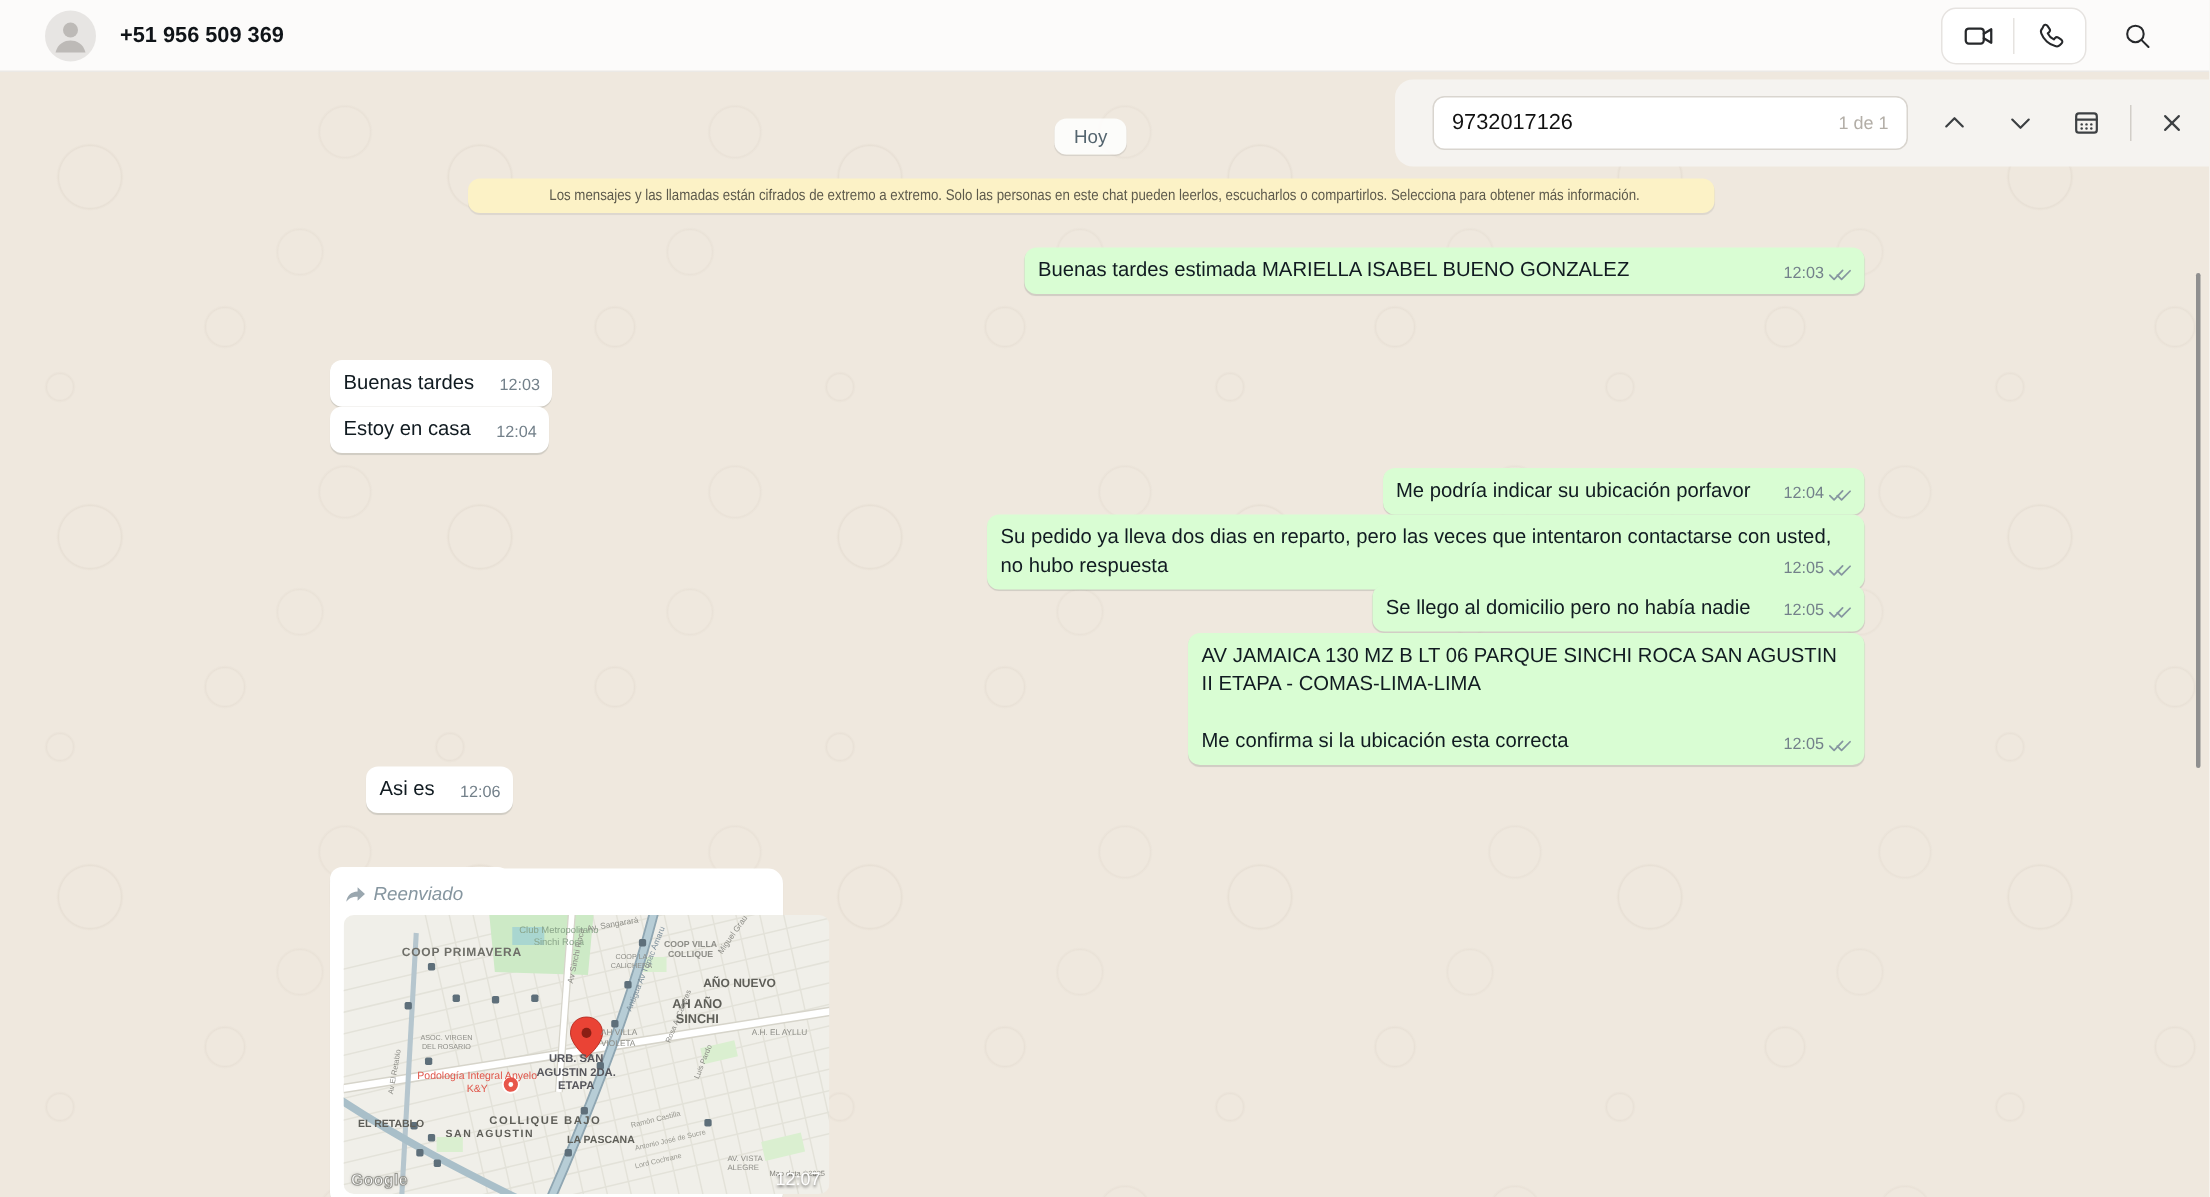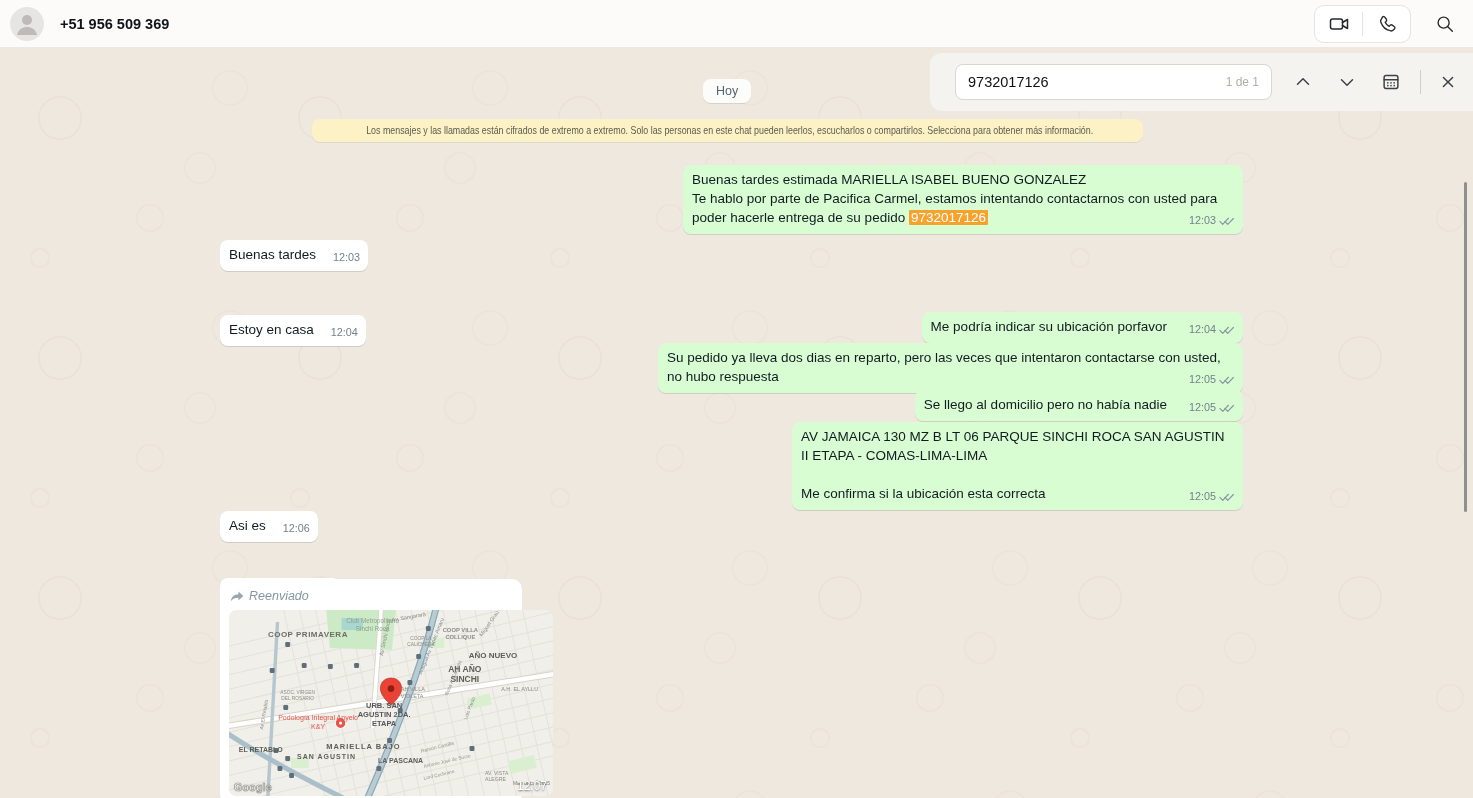--- a/index.html
+++ b/index.html
@@ -2,21 +2,21 @@
 <html><head>
 <meta charset="utf-8">
 <style>
   * { box-sizing: border-box; margin: 0; padding: 0; }
   html,body { width:1473px; height:798px; overflow:hidden;
     font-family:"Liberation Sans","DejaVu Sans",sans-serif; }
   .app { position:relative; width:1473px; height:798px; background:#fff; }
 
   
   .topbar { position:absolute; top:0; left:0; right:0; height:48px; background:#fcfbfa;
-    border-bottom:1px solid #ebe9e6; display:flex; align-items:center; padding:0 10px; z-index:5; }
+    border-bottom:1px solid #ebe9e6; display:flex; align-items:center; padding:0 30px; z-index:5; }
   .avatar { width:34px; height:34px; border-radius:50%; background:#e7e5e3; display:flex;
     align-items:center; justify-content:center; margin-right:16px; cursor:pointer; overflow:hidden; }
   .chat-title { font-size:14.5px; font-weight:700; color:#101418; cursor:pointer; }
   .topbar-actions { margin-left:auto; display:flex; align-items:center; gap:16px; }
   .call-group { display:flex; border:1px solid #e6e3e0; border-radius:10px; background:#fff; height:38px; overflow:hidden; }
   .call-group .cbtn { width:47px; border:none; background:transparent; display:flex; align-items:center;
     justify-content:center; cursor:pointer; }
   .call-group .vdiv { width:1px; background:#e6e3e0; margin:6px 0; }
   .hbtn { border:none; background:transparent; width:36px; height:36px; display:flex; align-items:center;
     justify-content:center; cursor:pointer; }
@@ -166,38 +166,37 @@
     <div class="banner">
       <svg width="10" height="12" viewBox="0 0 10 12">
         <path d="M2.6,5 V3.4 a2.4,2.4 0 0 1 4.8,0 V5" fill="none" stroke="#6f6a50" stroke-width="1"></path>
         <rect x="1" y="4.8" width="8" height="6.2" rx="1.2" fill="#6f6a50"></rect>
       </svg>
       <span class="btxt">Los mensajes y las llamadas están cifrados de extremo a extremo. Solo las personas en este chat pueden leerlos, escucharlos o compartirlos. Selecciona para obtener más información.</span>
     </div>
 
     <div class="msg out" style="top:117px; width:560px;">
       <p>Buenas tardes estimada MARIELLA ISABEL BUENO GONZALEZ</p>
-      <p><span>Te hablo por parte de Pacifica Carmel, estamos intentando contactarnos con usted para poder hacerle entrega de su pedido </span><mark class="hl">9732017126</mark></p>
       <span class="meta">
         <span>12:03</span>
         <svg width="16" height="10" viewBox="0 0 18 11">
           <path class="checks" d="M1,6 l3.2,3.2 L10.6,2.4"></path>
             <path class="checks" d="M6.6,6 l3.2,3.2 L16.2,2.7"></path>
         </svg>
       </span>
     </div>
 
     <div class="msg in pr-in" style="top:192px;">
       <span>Buenas tardes</span>
       <span class="meta">
         <span>12:03</span>
       </span>
     </div>
 
-    <div class="msg in pr-in" style="top:223px;margin-top:44px;">
+    <div class="msg in pr-in" style="top:223px;">
       <span>Estoy en casa</span>
       <span class="meta">
         <span>12:04</span>
       </span>
     </div>
 
     <div class="msg out pr-out" style="top:264px;">
       <span>Me podría indicar su ubicación porfavor</span>
       <span class="meta">
         <span>12:04</span>
@@ -236,21 +235,21 @@
       <p>Me confirma si la ubicación esta correcta</p>
       <span class="meta">
         <span>12:05</span>
         <svg width="16" height="10" viewBox="0 0 18 11">
           <path class="checks" d="M1,6 l3.2,3.2 L10.6,2.4"></path>
             <path class="checks" d="M6.6,6 l3.2,3.2 L16.2,2.7"></path>
         </svg>
       </span>
     </div>
 
-    <div class="msg in pr-in" style="top:463px;">
+    <div class="msg in pr-in" style="top:463px;margin-left:24px;">
       <span>Asi es</span>
       <span class="meta">
         <span>12:06</span>
       </span>
     </div>
 
     <div class="msg in pr-in" style="top:494px;margin-top:36px;">
       <span>Conforme</span>
       <span class="meta">
         <span>12:06</span>
@@ -355,21 +354,21 @@
         <span class="ml" style="left:12%;top:11%;font-size:8px;font-weight:700;color:#6e6e68;letter-spacing:.5px;">COOP PRIMAVERA</span>
         <span class="ml" style="left:36%;top:4%;font-size:6.3px;color:#89a489;width:54px;white-space:normal;text-align:center;">Club Metropolitano Sinchi Roca</span>
         <span class="ml" style="left:64%;top:9%;font-size:5.8px;font-weight:700;color:#8d8d87;width:48px;white-space:normal;text-align:center;">COOP VILLA COLLIQUE</span>
         <span class="ml" style="left:74%;top:22%;font-size:8px;font-weight:700;color:#5e5e58;">AÑO NUEVO</span>
         <span class="ml" style="left:66%;top:29%;font-size:8.5px;font-weight:700;color:#5e5e58;width:44px;white-space:normal;text-align:center;">AH AÑO SINCHI</span>
         <span class="ml" style="left:84%;top:41%;font-size:5.5px;color:#8d8d87;">A.H. EL AYLLU</span>
         <span class="ml" style="left:53%;top:41%;font-size:5.5px;color:#8d8d87;width:30px;white-space:normal;">AH VILLA VIOLETA</span>
         <span class="ml" style="left:38%;top:49%;font-size:7.5px;font-weight:700;color:#56565c;width:64px;white-space:normal;text-align:center;">URB. SAN AGUSTIN 2DA. ETAPA</span>
         <span class="ml" style="left:13%;top:56%;font-size:7px;color:#e0554a;width:94px;white-space:normal;text-align:center;">Podología Integral Anyelo K&amp;Y</span>
         <span class="ml" style="left:15%;top:43%;font-size:4.8px;color:#8d8d87;width:40px;white-space:normal;text-align:center;">ASOC. VIRGEN DEL ROSARIO</span>
-        <span class="ml" style="left:30%;top:71%;font-size:7.5px;font-weight:700;color:#5e5e58;letter-spacing:1px;">MARIELLA BAJO</span>
+        <span class="ml" style="left:30%;top:71%;font-size:7.5px;font-weight:700;color:#5e5e58;letter-spacing:1px;">COLLIQUE BAJO</span>
         <span class="ml" style="left:21%;top:77%;font-size:7px;font-weight:700;color:#5e5e58;letter-spacing:1px;">SAN AGUSTIN</span>
         <span class="ml" style="left:3%;top:73%;font-size:7px;font-weight:700;color:#5e5e58;">EL RETABLO</span>
         <span class="ml" style="left:46%;top:79%;font-size:7px;font-weight:700;color:#5e5e58;">LA PASCANA</span>
         <span class="ml" style="left:79%;top:86%;font-size:5.2px;color:#8d8d87;width:30px;white-space:normal;">AV. VISTA ALEGRE</span>
         <span class="ml" style="left:46%;top:24%;font-size:5.5px;color:#8d8d87;transform:rotate(-78deg);">Av Sinchi Roca</span>
         <span class="ml" style="left:58%;top:34%;font-size:5.5px;color:#7d8f9b;transform:rotate(-68deg);">Antigua Av Túpac Amaru</span>
         <span class="ml" style="left:77%;top:13%;font-size:5.5px;color:#8d8d87;transform:rotate(-55deg);">Miguel Grau</span>
         <span class="ml" style="left:50%;top:4%;font-size:5.5px;color:#8d8d87;transform:rotate(-10deg);">Av. Sangarará</span>
         <span class="ml" style="left:54%;top:14%;font-size:4.8px;color:#8d8d87;width:34px;white-space:normal;text-align:center;">COOP LA CALICHERA</span>
         <span class="ml" style="left:66%;top:45%;font-size:5px;color:#8d8d87;transform:rotate(-68deg);">Rosa A. Cáceres</span>

